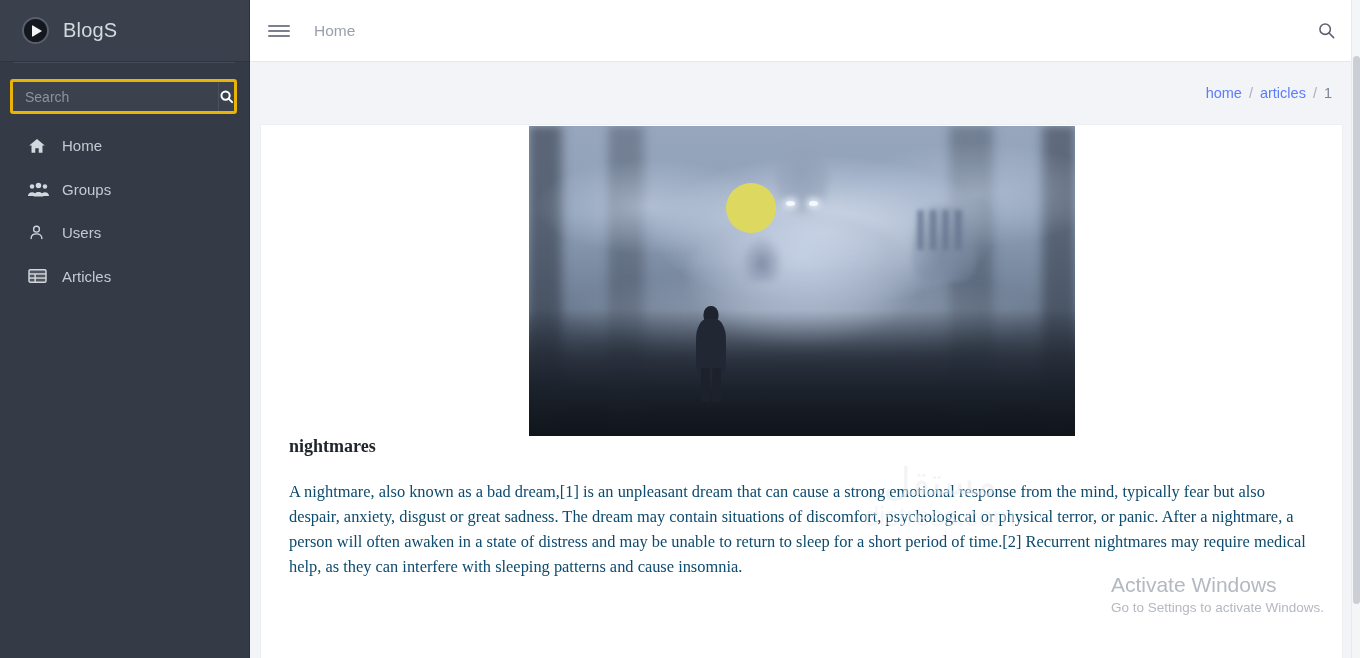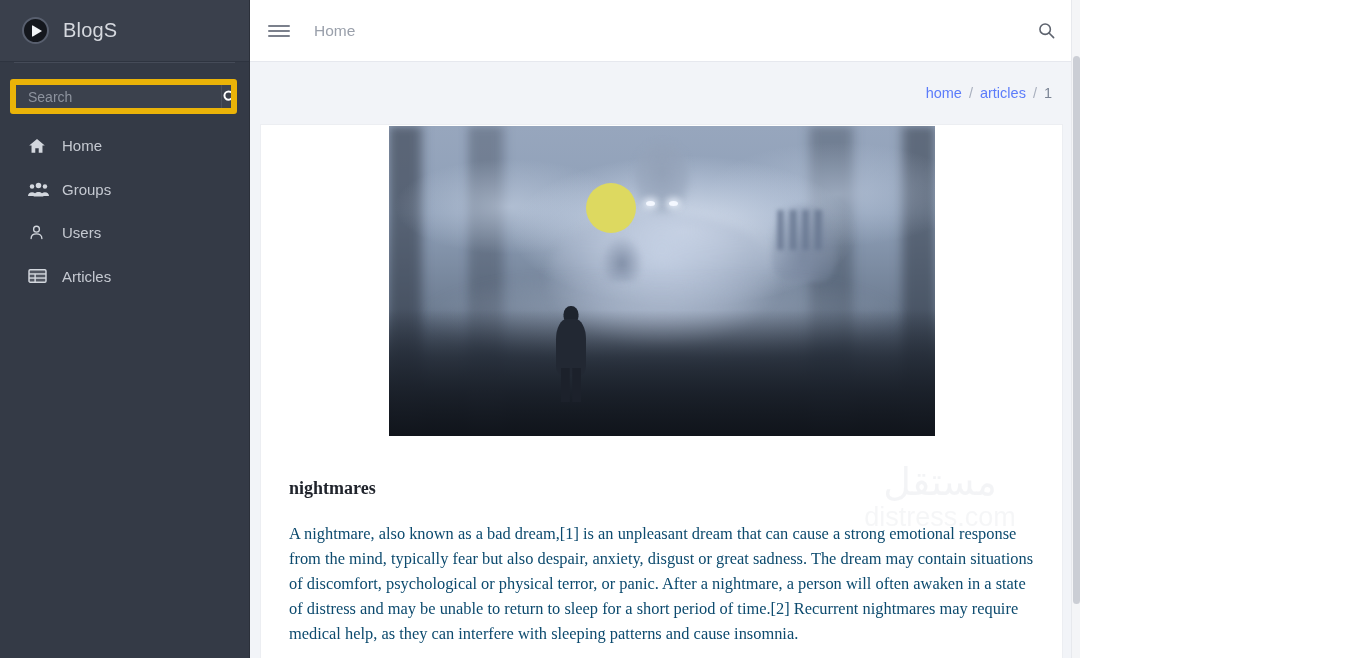--- a/index.html
+++ b/index.html
@@ -4,21 +4,21 @@
 <style>
   * { box-sizing: border-box; margin: 0; padding: 0; }
   html, body {
     width: 1360px; height: 658px;
     overflow: hidden;
     background: #ffffff;
     font-family: "Liberation Sans", sans-serif;
   }
   .app {
     position: relative;
-    width: 1080px; height: 658px;
+    width: 1360px; height: 658px;
     display: flex;
   }
 
   
   .sidebar {
     width: 250px;
     height: 658px;
     background: #343a46;
     flex: 0 0 250px;
     position: relative;
@@ -90,21 +90,21 @@
   .divider {
     height: 1px;
     background: #454b58;
     margin: 0 14px;
   }
 
   .search-wrap {
     margin: 16px 12px 8px 10px;
     height: 35px;
     display: flex;
-    border: 6px solid #eab308;
+    border: 3px solid #eab308;
     border-radius: 3px;
     overflow: hidden;
     background: #3b414d;
   }
   .search-input {
     flex: 1;
     border: 0;
     outline: none;
     background: #3b414d;
     color: #aeb3bc;
@@ -336,21 +336,20 @@
   .hero .trees {
     position: absolute; inset: 0;
     background:
       linear-gradient(90deg, rgba(42,50,63,.55) 0 5%, transparent 7% 14%,
         rgba(52,61,76,.35) 15% 20%, transparent 22% 76%,
         rgba(48,57,71,.35) 78% 84%, transparent 86% 93%, rgba(40,48,60,.5) 95% 100%);
     filter: blur(4px);
   }
 
   .article-title {
-    margin-top: 42px;
     font-family: "Liberation Serif", serif;
     font-size: 18px;
     font-weight: bold;
     color: #20242c;
   }
   .article-body {
     margin-top: 22px;
     font-family: "Liberation Serif", serif;
     font-size: 16.4px;
     line-height: 25px;
@@ -553,19 +552,23 @@
         <p class="article-body">A nightmare, also known as a bad dream,[1] is an unpleasant dream that can cause a strong emotional response from the mind, typically fear but also despair, anxiety, disgust or great sadness. The dream may contain situations of discomfort, psychological or physical terror, or panic. After a nightmare, a person will often awaken in a state of distress and may be unable to return to sleep for a short period of time.[2] Recurrent nightmares may require medical help, as they can interfere with sleeping patterns and cause insomnia.</p>
 
       </div>
     </div>
 
     <div class="watermark">
       <div class="wm-ar">مستقل</div>
       <div class="wm-en">distress.com</div>
     </div>
 
+    <div class="activate">
+      <div class="aw-title">Activate Windows</div>
+      <div class="aw-sub">Go to Settings to activate Windows.</div>
+    </div>
 
     <div class="scrollbar">
       <div class="thumb"></div>
     </div>
 
   </section>
 </div>
 
 </body></html>

